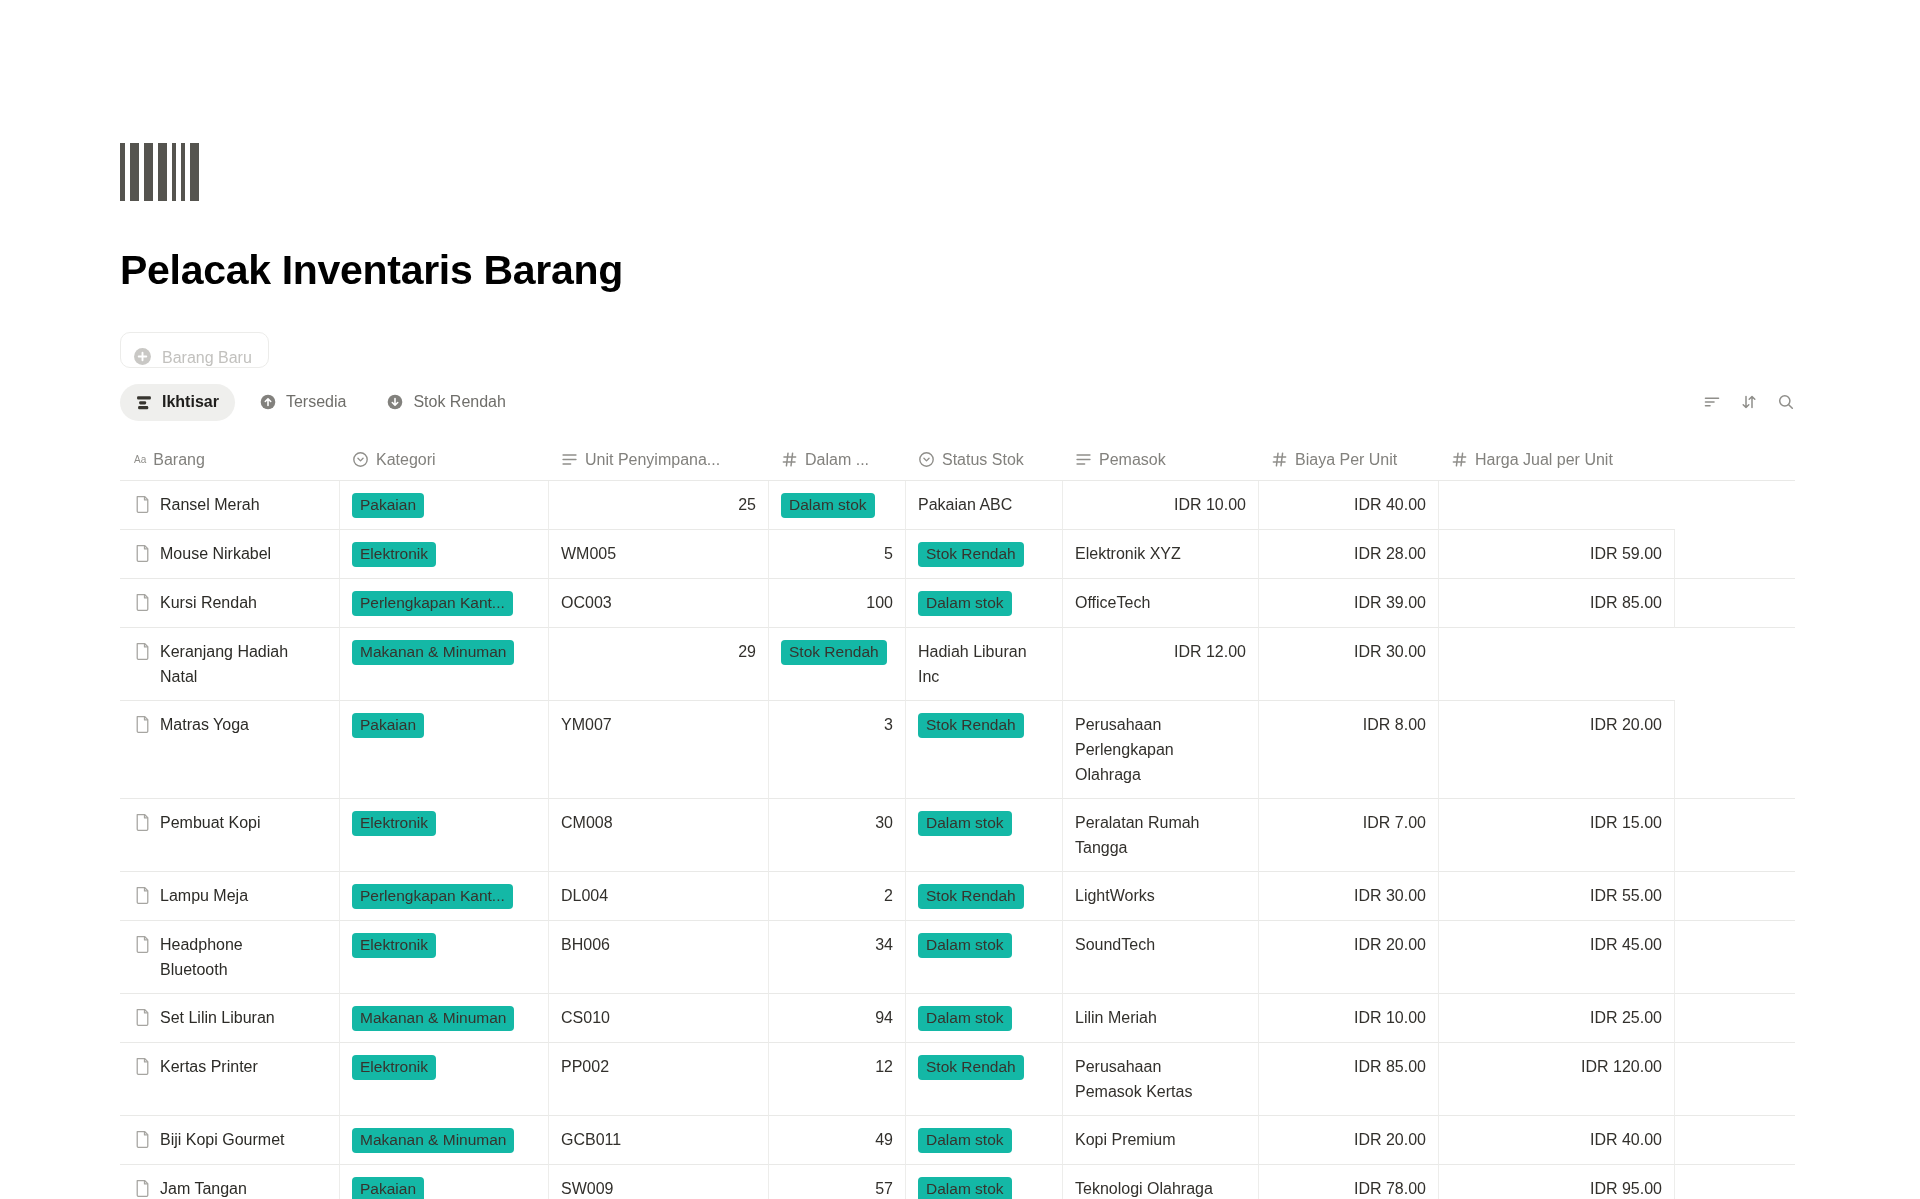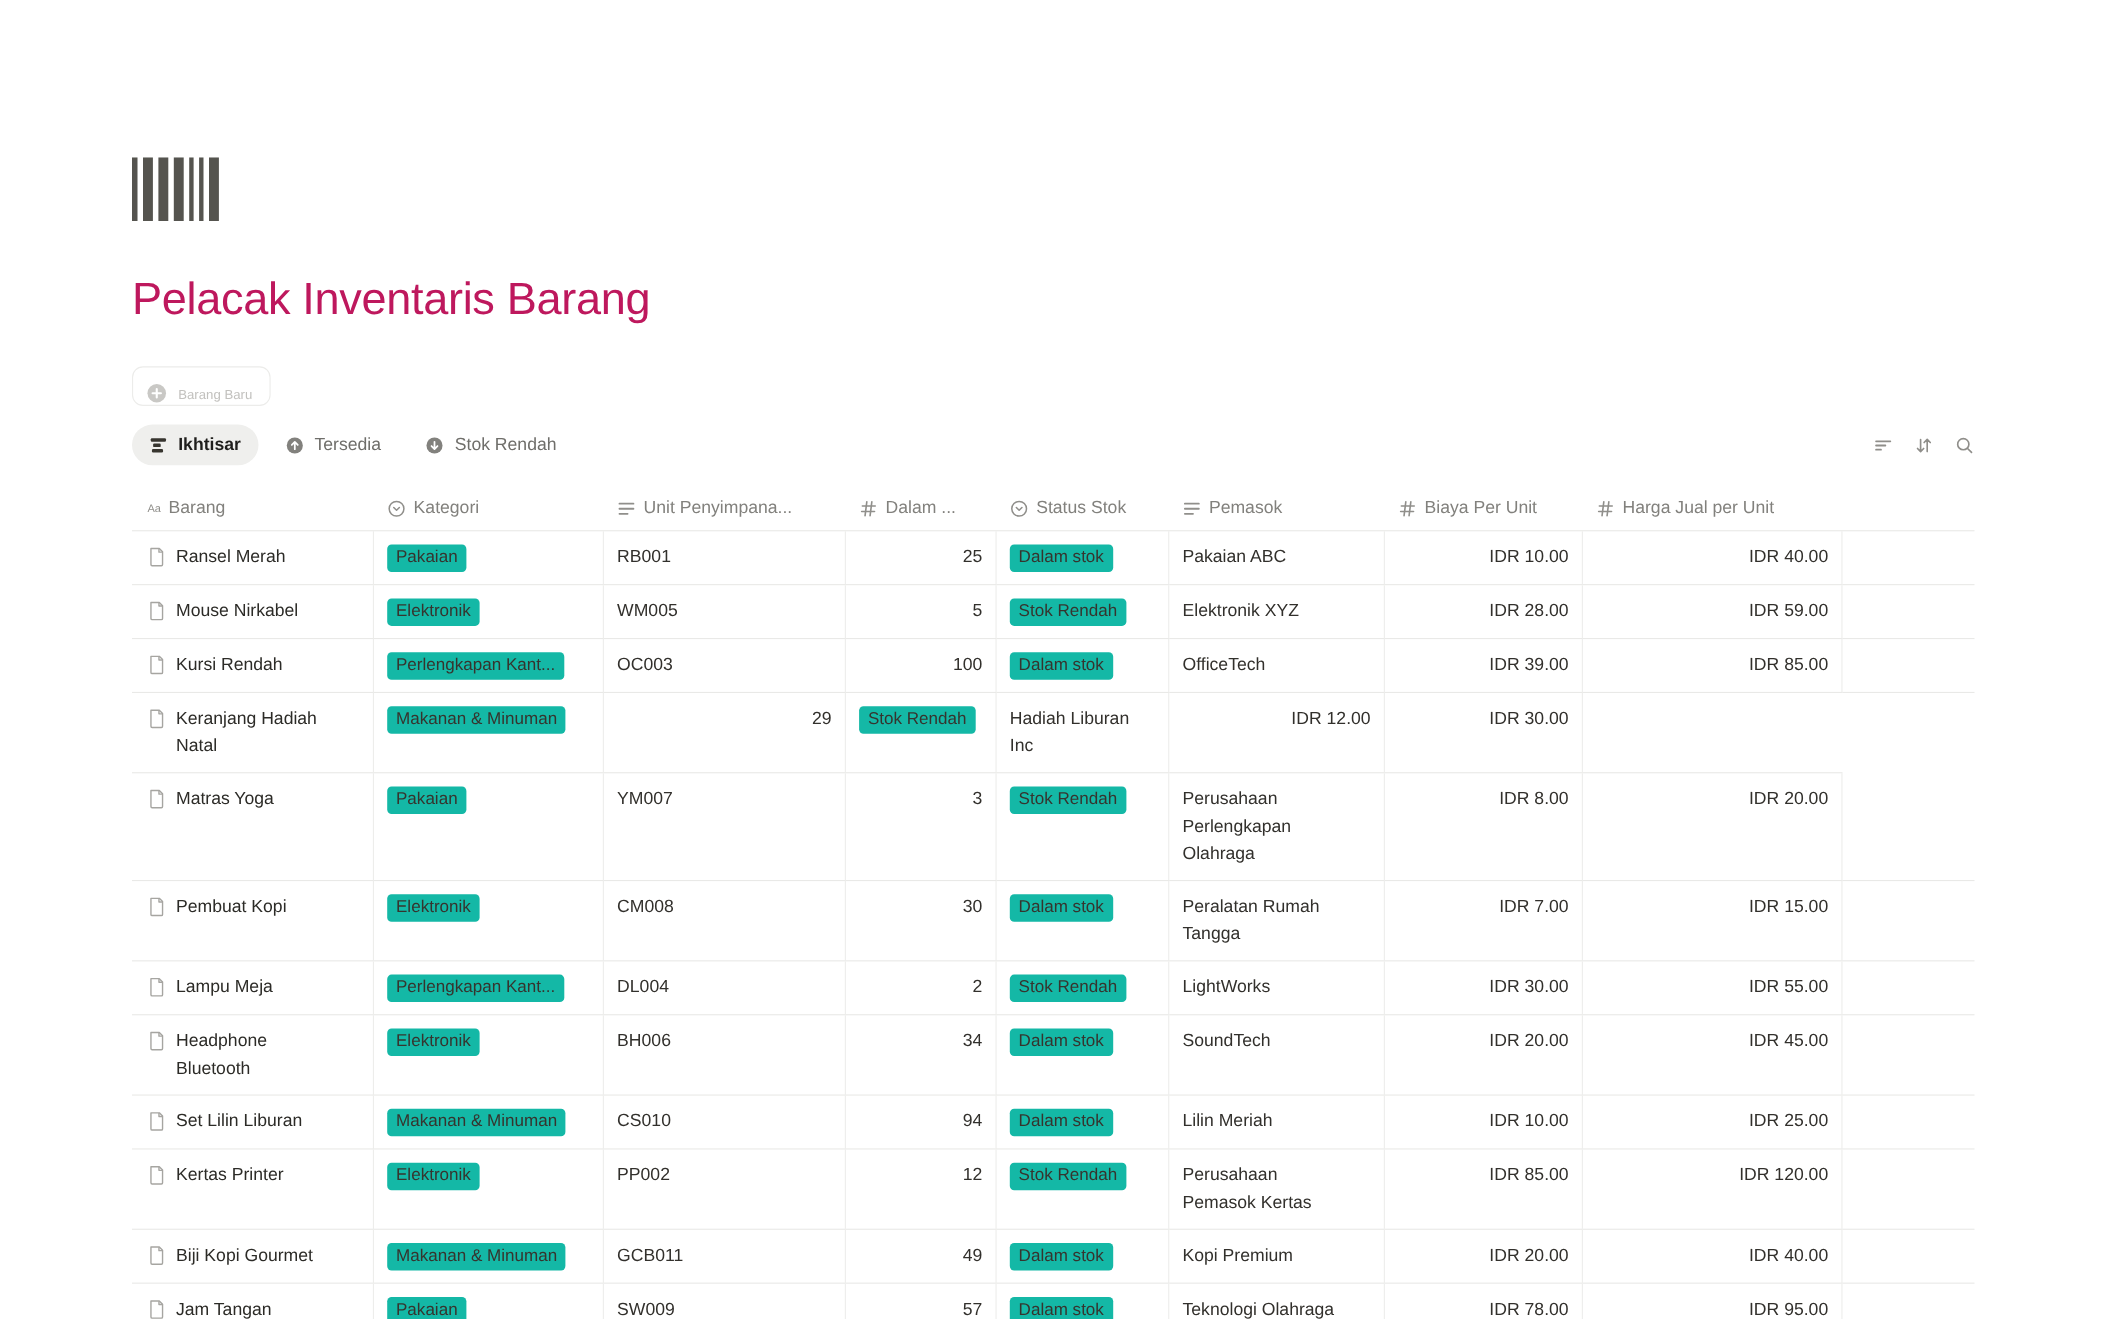--- a/index.html
+++ b/index.html
@@ -4,27 +4,27 @@
 <style>
   html,body{margin:0;padding:0;}
   body{
     width:1920px;height:1199px;overflow:hidden;background:#ffffff;
     font-family:"Liberation Sans", sans-serif;color:#32302c;
     -webkit-font-smoothing:antialiased;
   }
   .content{padding:143px 0 0 120px;}
   .barcode{display:block;margin:0;}
   .page-title{
-    font-size:41px;font-weight:400;letter-spacing:-0.3px;color:#be185d;
+    font-size:41px;font-weight:700;letter-spacing:-0.3px;color:#000000;
     margin:40px 0 0 0;line-height:51px;cursor:text;
   }
   .new-item-btn{
     margin-top:36px;display:inline-flex;align-items:center;gap:10px;
     height:36px;padding:16px 16px 0 12px;border:1px solid #ececea;border-radius:10px;
-    background:#fff;color:#c2c1be;font-size:12px;cursor:pointer;box-sizing:border-box;
+    background:#fff;color:#c2c1be;font-size:16px;cursor:pointer;box-sizing:border-box;
   }
   .tabs-row{
     width:1675px;margin-top:14px;display:flex;align-items:center;
   }
   .tab{
     display:inline-flex;align-items:center;gap:9px;height:37px;padding:0 16px;
     border-radius:19px;font-size:16px;color:#6f6e6a;cursor:pointer;white-space:nowrap;
   }
   .tab + .tab{margin-left:8px;}
   .tab.active{background:#efefed;color:#1f1e1c;font-weight:700;}
@@ -211,21 +211,20 @@
           <div class="td td-name">
             <span class="pg">
               <svg width="17" height="19" viewBox="0 0 16 18" fill="none" stroke="currentColor" stroke-width="1.2" stroke-linejoin="round">
                 <path d="M3 1.6h7.2L13 4.4v11a1 1 0 0 1-1 1H4a1 1 0 0 1-1-1z"></path>
                 <path d="M9.9 1.8v2.9h3"></path>
               </svg>
             </span>
             <span class="prewrap">Ransel Merah</span>
           </div>
           <div class="td"><span class="tag">Pakaian</span></div>
-          <div class="td"><span>RB001</span></div>
           <div class="td num"><span>25</span></div>
           <div class="td"><span class="tag">Dalam stok</span></div>
           <div class="td"><span class="prewrap">Pakaian ABC</span></div>
           <div class="td num"><span>IDR 10.00</span></div>
           <div class="td num"><span>IDR 40.00</span></div>
           <div class="td tail"></div>
         </div>
         <div class="grid">
           <div class="td td-name">
             <span class="pg">

